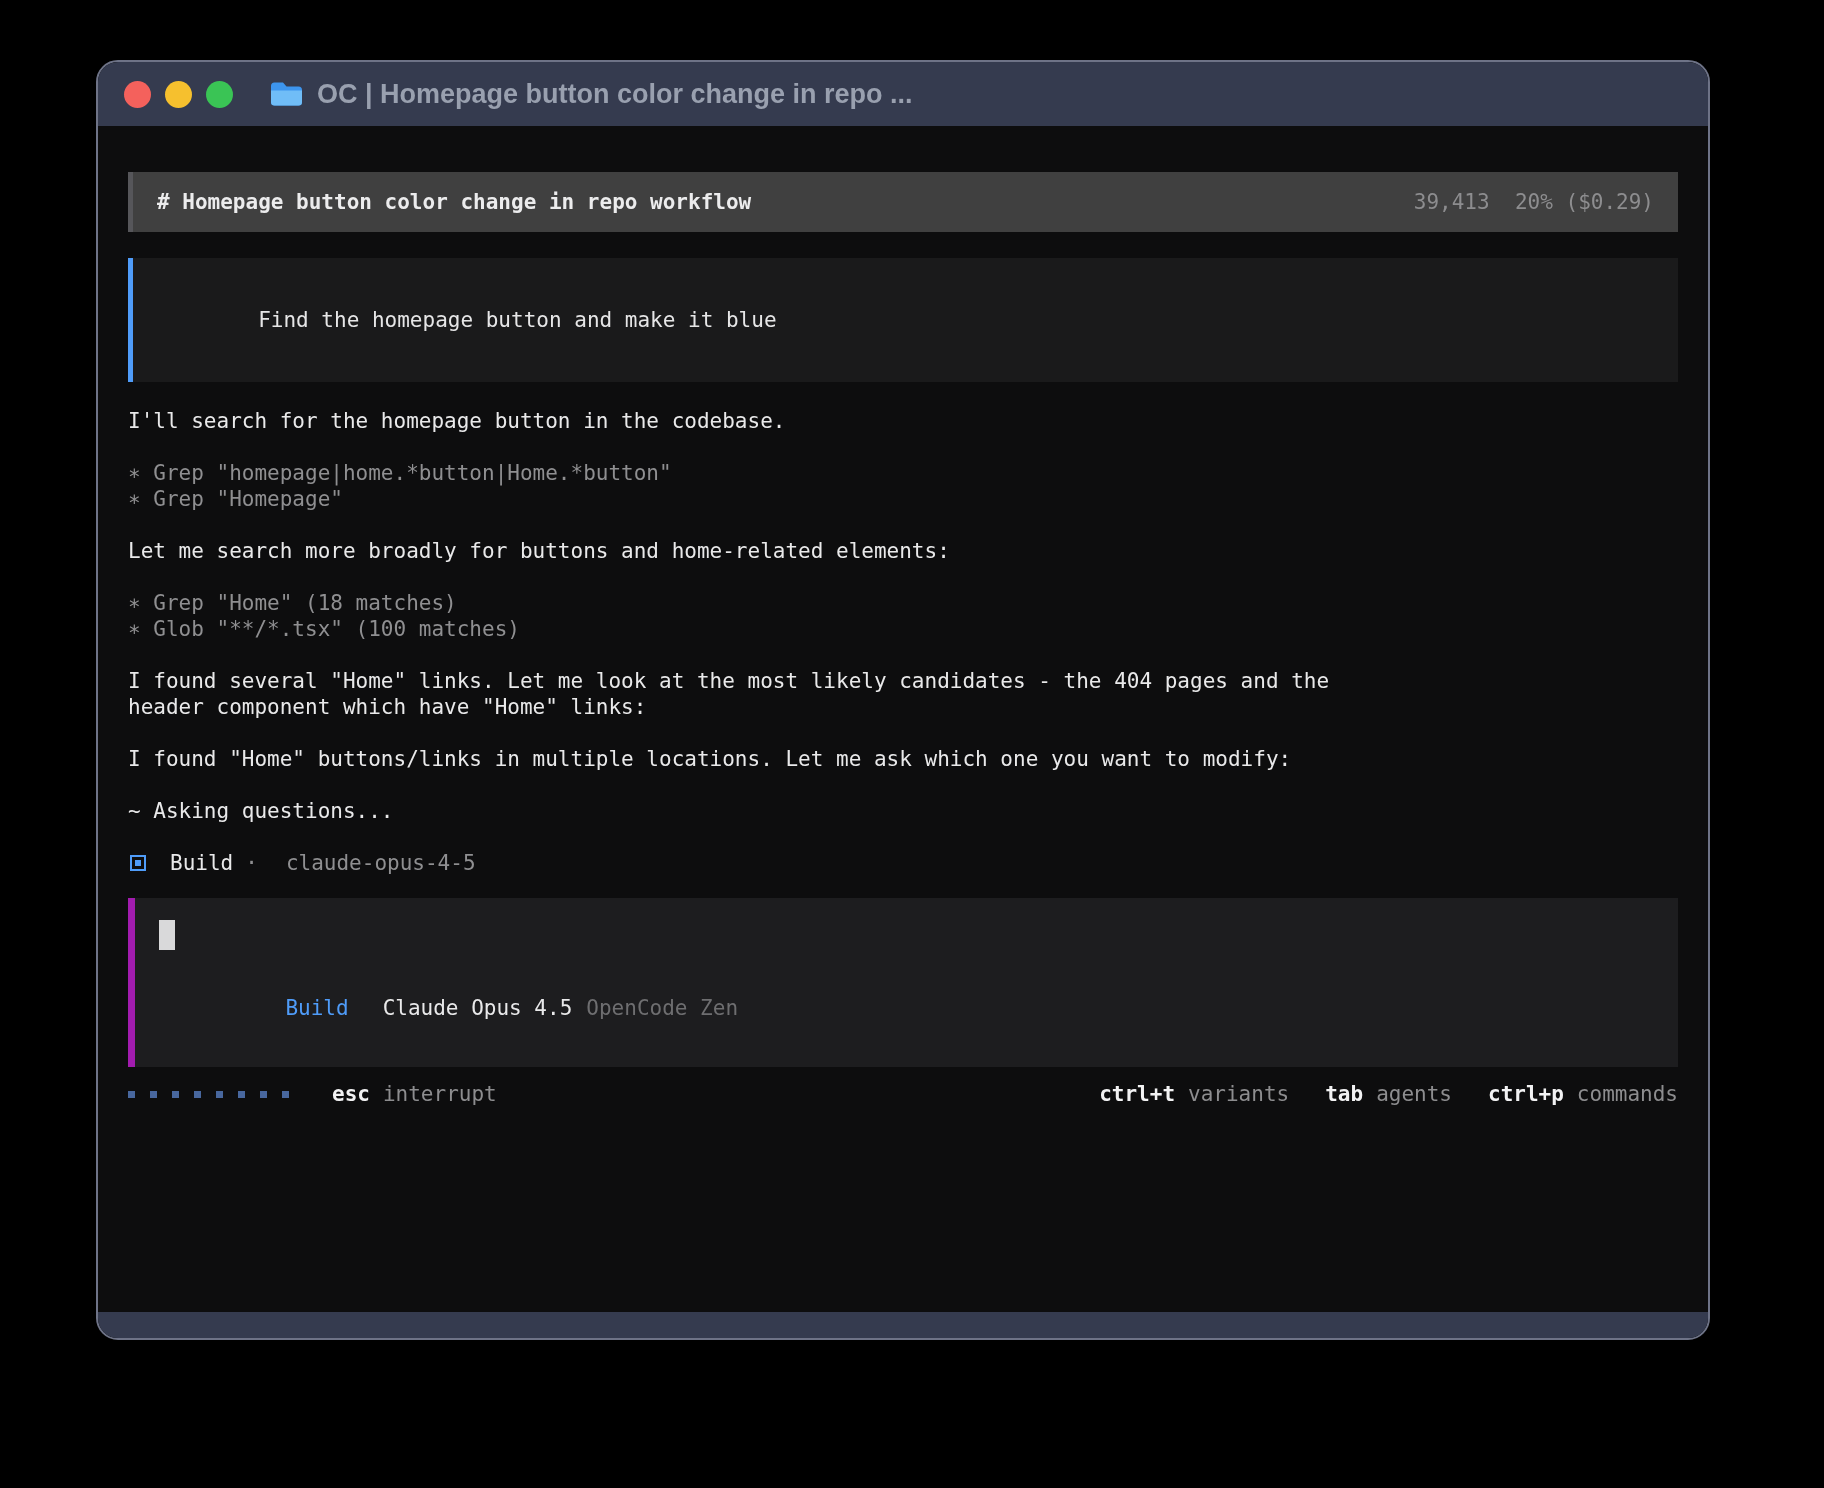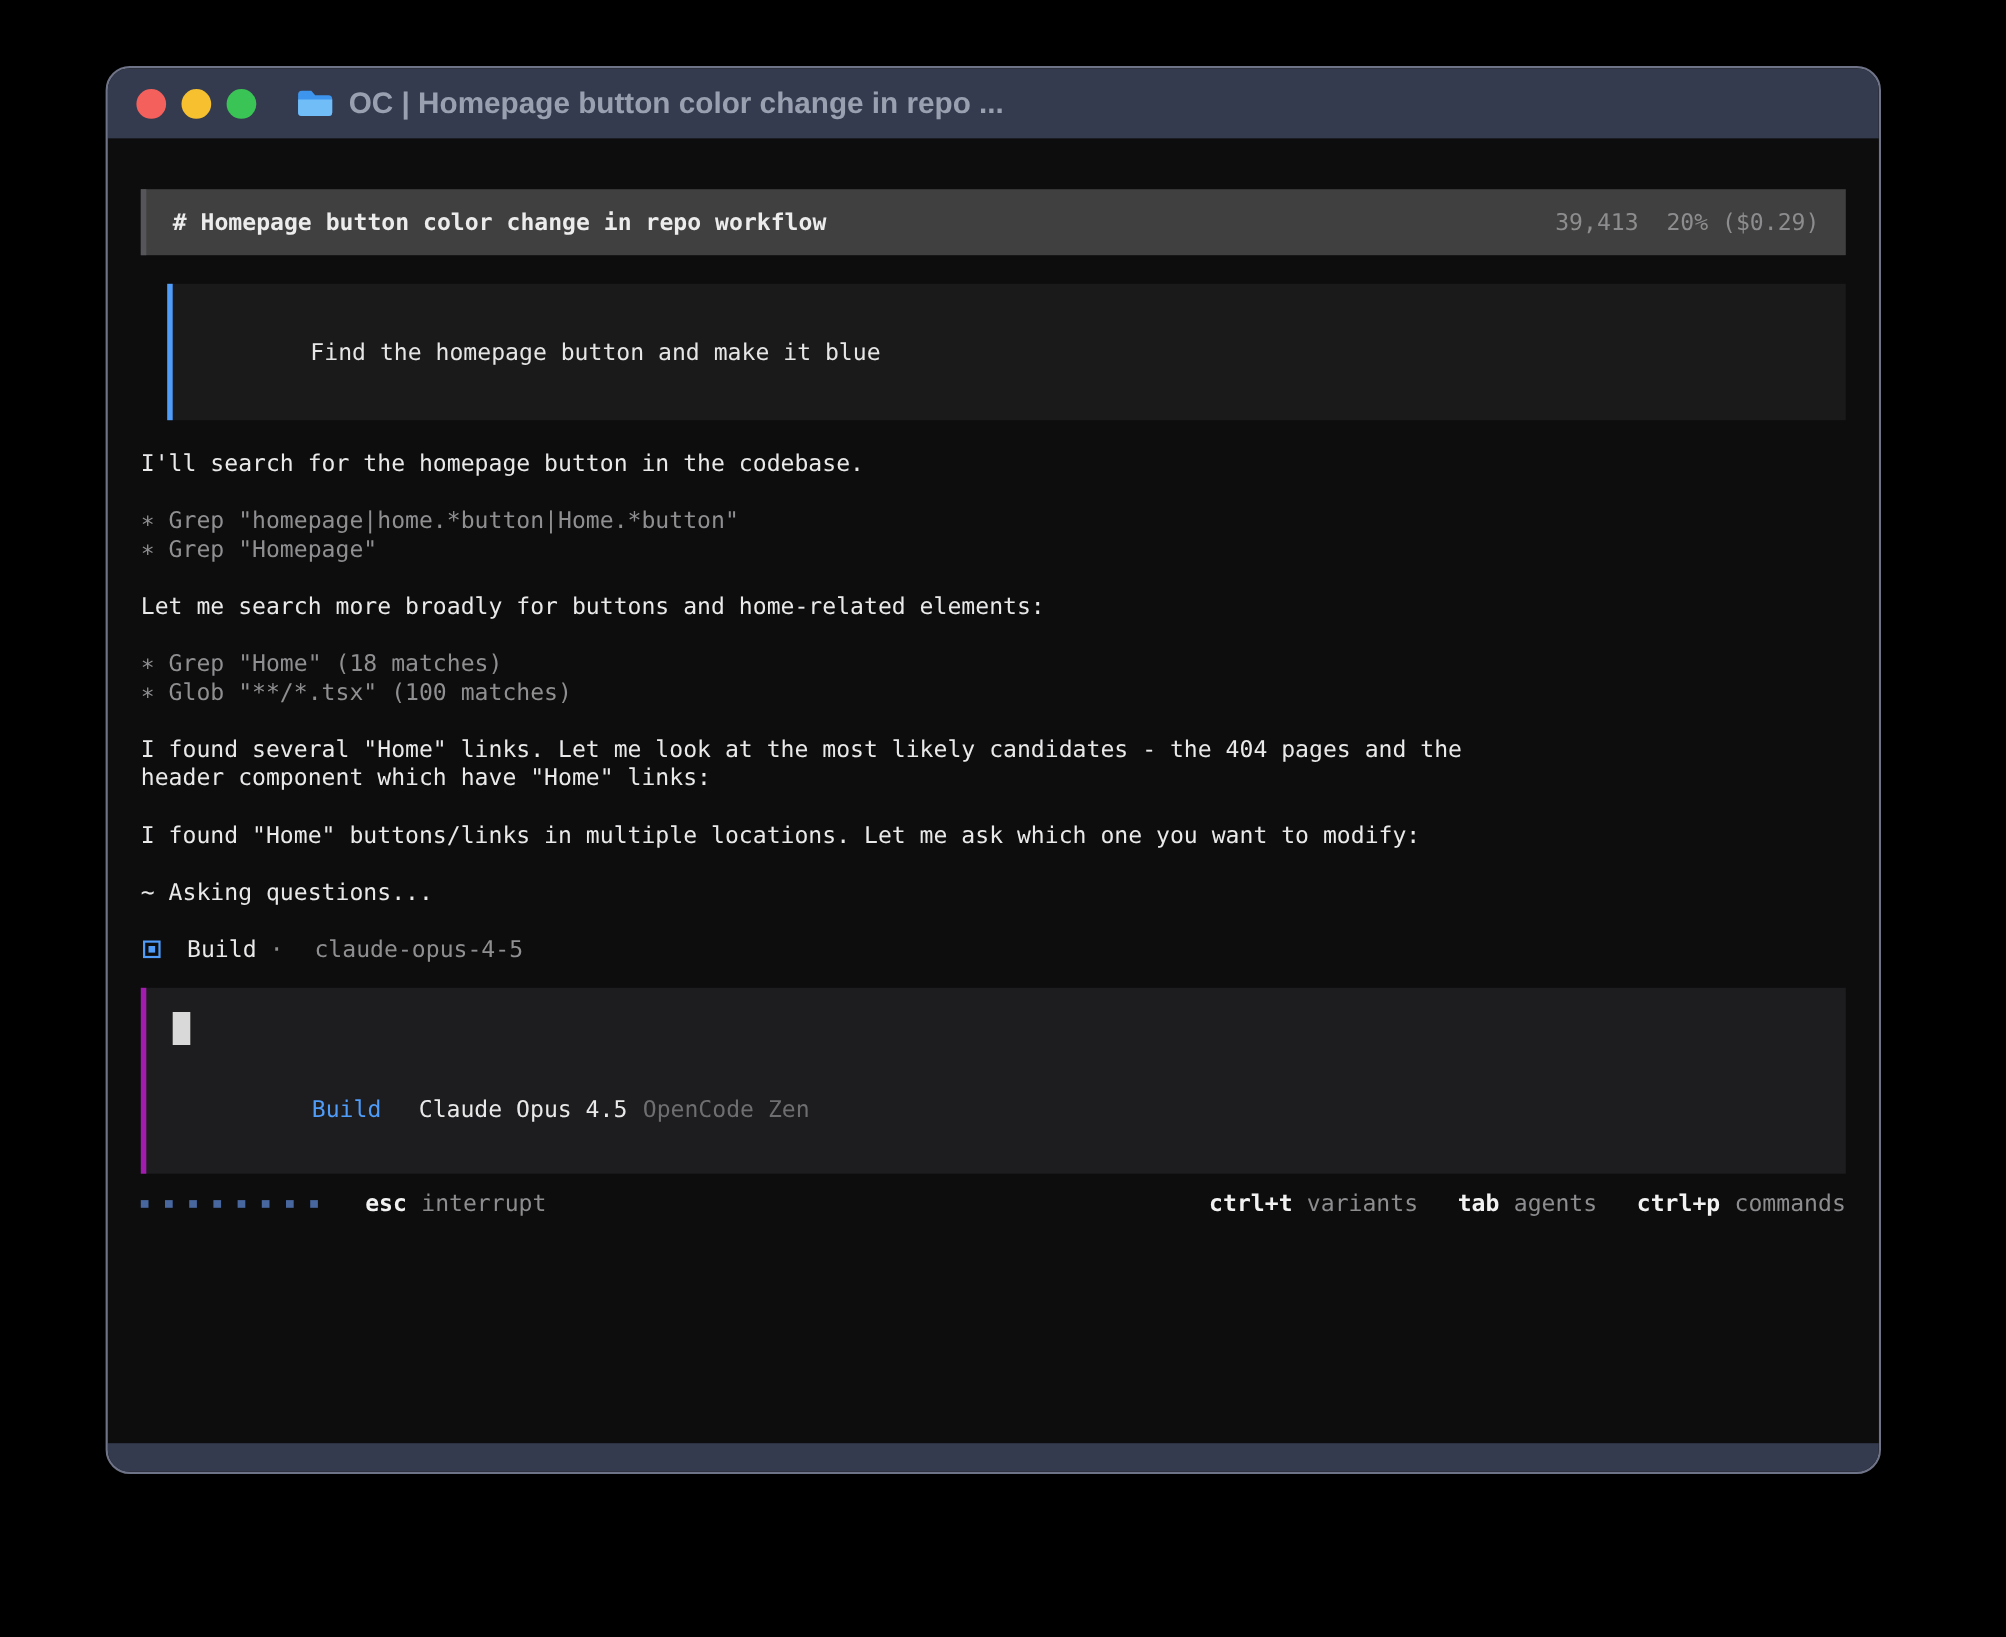--- a/index.html
+++ b/index.html
@@ -40,37 +40,37 @@
 
   .header-block {
     margin-top:46px; background:#404040; border-left:5px solid #56565a;
     padding:17px 24px; display:flex; justify-content:space-between; align-items:center;
   }
   .session-title { font-weight:bold; color:#ececed; white-space:pre; }
   .session-stats { color:#8d8d8f; white-space:pre; }
 
   .user-block {
     margin-top:26px; background:#1a1a1b; border-left:5px solid #4f9cf9;
-    padding:23px 24px; color:#e6e6e7; white-space:pre;margin-left:24px;
+    padding:23px 24px; color:#e6e6e7; white-space:pre;
   }
 
   .group { margin-top:26px; }
 
   .status-row { margin-top:26px; display:flex; align-items:center; }
   .build-icon {
     width:16px; height:16px; border:2px solid #4f9cf9;
     display:inline-flex; align-items:center; justify-content:center;
     margin-left:2px; margin-right:24px; flex:0 0 auto;
   }
   .build-icon::before { content:""; width:6px; height:6px; background:#4f9cf9; }
   .status-sep { color:#8f8f91; margin:0 12px; }
   .status-model { color:#8f8f91;margin-left:16px; }
 
   .input-block {
-    margin-top:22px; background:#1d1d1f; border-left:5px solid #a21caf;
+    margin-top:22px; background:#1d1d1f; border-left:7px solid #a21caf;
     padding:22px 24px 20px;
   }
   .cursor { width:16px; height:30px; background:#d9d9da; }
   .input-meta { margin-top:19px; white-space:pre; }
   .input-mode  { color:#4f9cf9; margin-right:34px; }
   .input-model { color:#e9e9ea; margin-right:14px; }
   .input-provider { color:#6e6e70; }
 
   .hints {
     margin-top:14px; display:flex; justify-content:space-between; align-items:center;

